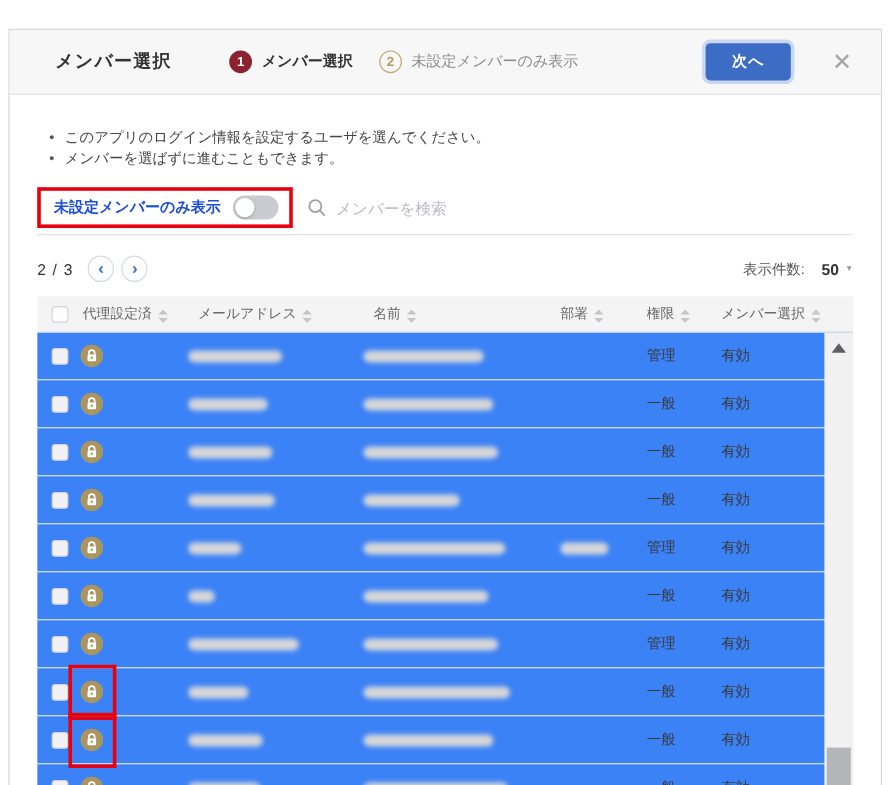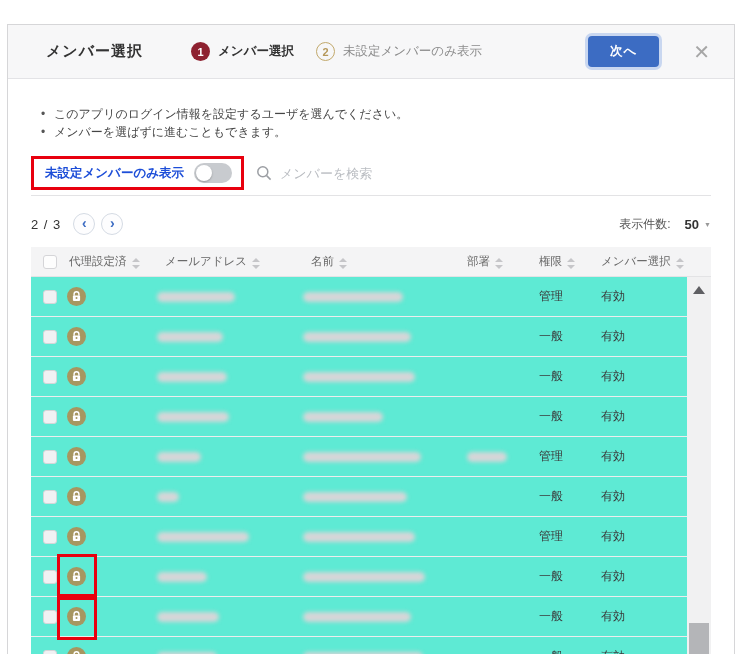--- a/index.html
+++ b/index.html
@@ -74,21 +74,21 @@
   .th.no-pad { padding-left:0; }
   .sort { display:flex; flex-direction:column; gap:3px; }
   .sort i { display:block; width:0; height:0; border-left:4px solid transparent; border-right:4px solid transparent; }
   .sort .up { border-bottom:4px solid #c6c6c9; }
   .sort .down { border-top:4px solid #c6c6c9; }
   .checkbox { width:14px; height:14px; border:1px solid #d5d5d8; border-radius:3px;
     background:#f1f1f3; margin-left:12px; cursor:pointer; }
   .thead .checkbox { background:#fdfdfd; }
 
   .rows-wrap { position:relative; height:390px; overflow:hidden; }
-  .tr { height:40px; border-bottom:1px solid #ededee; position:relative; background:#5eead4; }
+  .tr { height:40px; border-bottom:1px solid #ededee; position:relative; background:#3b82f6; }
   .td { display:flex; align-items:center; padding-left:8px; height:100%; }
   .td.no-pad { padding-left:0; }
   .blob { display:inline-block; height:10px; border-radius:5px; background:#d6d6d8; filter:blur(2px); }
   .cell-text { font-size:12px; color:#3a3a3a; }
   .lock-icon { margin-left:6px; display:flex; }
   .lock-annotation { position:absolute; left:26px; top:-3px; width:40px; height:46px;
     border:3px solid #e8000e; z-index:3; pointer-events:none; }
 
   
   .scrollbar { position:absolute; right:0; top:0; bottom:0; width:24px; background:#f1f1f2; z-index:2; }

